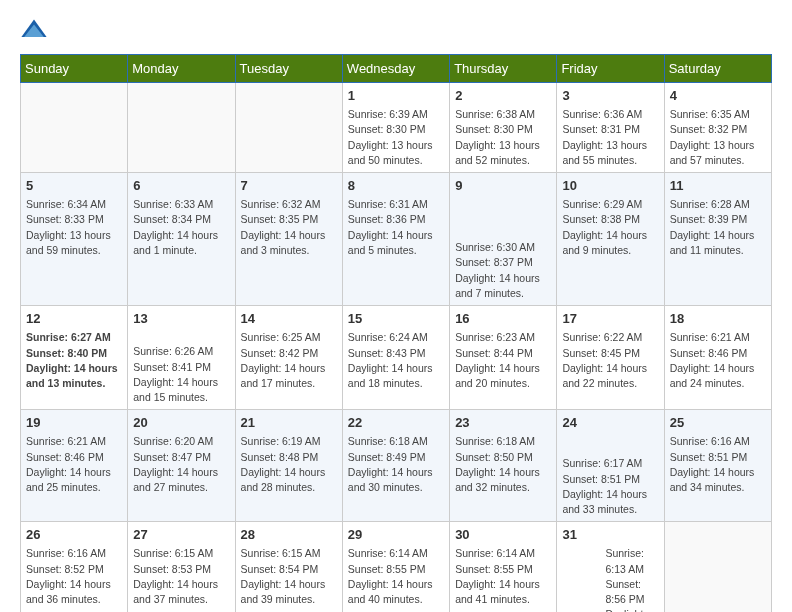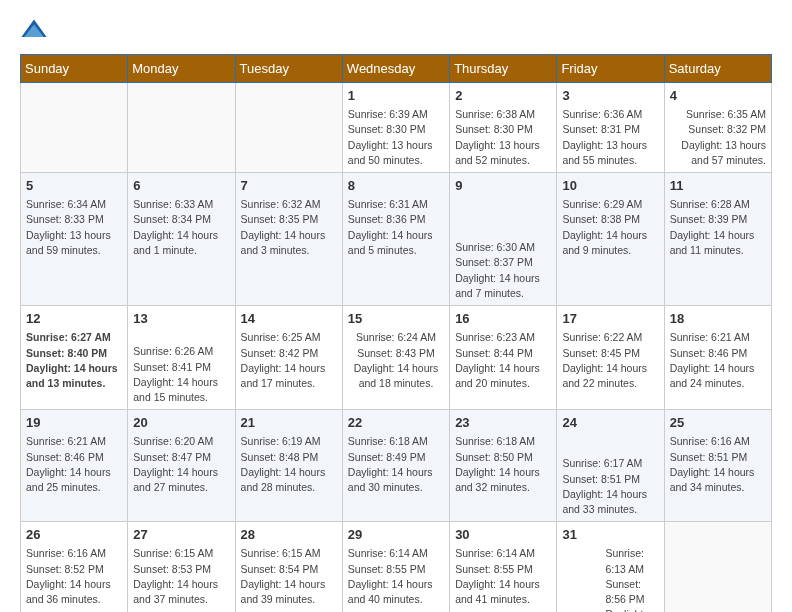--- a/index.html
+++ b/index.html
@@ -44,21 +44,21 @@
     .location {
       font-size: 15px;
       color: #555;
     }
     table {
       width: 100%;
       border-collapse: collapse;
       font-size: 11px;
     }
     thead tr th {
-      background-color: #a16207;
+      background-color: #4d7c0f;
       color: #fff;
       padding: 6px 4px;
       text-align: left;
       font-size: 13px;
       font-weight: normal;
       border: 1px solid #2a6db5;
     }
     tbody tr td {
       border: 1px solid #ccc;
       vertical-align: top;
@@ -142,21 +142,21 @@
         </td>
         <td>
           <div class="day-num">3</div>
           <div class="day-info" style="white-space: pre-line;">Sunrise: 6:36 AM
 Sunset: 8:31 PM
 Daylight: 13 hours
 and 55 minutes.</div>
         </td>
         <td>
           <div class="day-num">4</div>
-          <div class="day-info" style="white-space: pre-line; text-align: right;">Sunrise: 6:35 AM
+          <div class="day-info" style="white-space: pre-line;">Sunrise: 6:35 AM
 Sunset: 8:32 PM
 Daylight: 13 hours
 and 57 minutes.</div>
         </td>
       </tr>
       <tr>
         <td>
           <div class="day-num">5</div>
           <div class="day-info" style="white-space: pre-line;">Sunrise: 6:34 AM
 Sunset: 8:33 PM
@@ -223,21 +223,21 @@
         </td>
         <td>
           <div class="day-num">14</div>
           <div class="day-info" style="white-space: pre-line;">Sunrise: 6:25 AM
 Sunset: 8:42 PM
 Daylight: 14 hours
 and 17 minutes.</div>
         </td>
         <td>
           <div class="day-num">15</div>
-          <div class="day-info" style="white-space: pre-line; text-align: center;">Sunrise: 6:24 AM
+          <div class="day-info" style="white-space: pre-line;">Sunrise: 6:24 AM
 Sunset: 8:43 PM
 Daylight: 14 hours
 and 18 minutes.</div>
         </td>
         <td>
           <div class="day-num">16</div>
           <div class="day-info" style="white-space: pre-line;">Sunrise: 6:23 AM
 Sunset: 8:44 PM
 Daylight: 14 hours
 and 20 minutes.</div>

